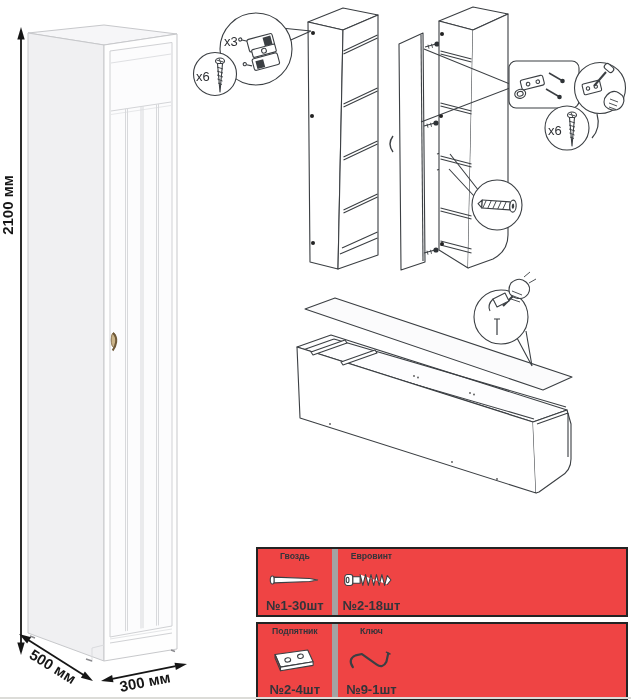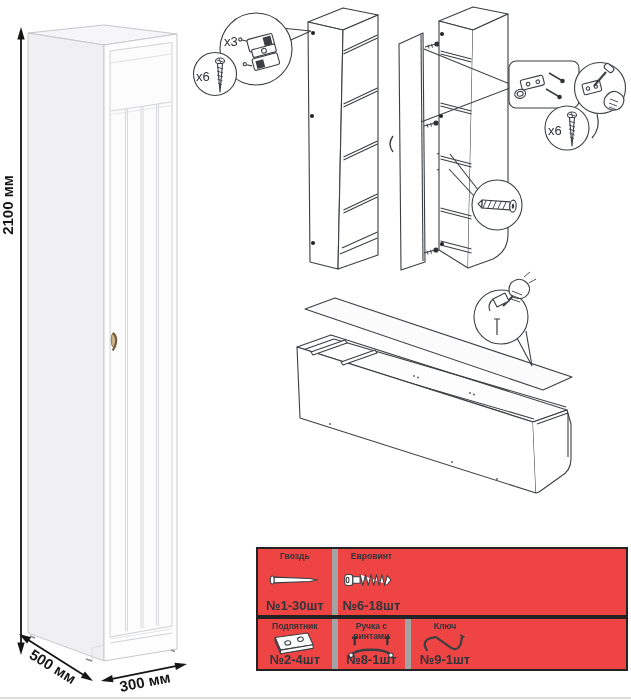--- a/index.html
+++ b/index.html
@@ -12,21 +12,21 @@
   .dim-label{font-size:15px;font-weight:bold;fill:#161616;}
   .qty-label{font-size:13px;fill:#2d2f33;font-weight:500;}
   #diagram{position:absolute;left:0;top:0;}
   
   #parts-table{position:absolute;left:256px;top:547px;width:372px;}
   .ptable{
     display:grid;grid-template-columns:repeat(5,1fr);
     border:2px solid #232323;background:#ef4444;box-sizing:border-box;
   }
   .ptable.r1{height:70px;}
-  .ptable.r2{height:54px;}
+  .ptable.r2{height:79px;margin-top:5px;}
   .pcell{
     border-left:6px solid #a3a3a3;display:flex;flex-direction:column;
     align-items:center;justify-content:space-between;
     padding:3px 1px 2px 1px;box-sizing:border-box;overflow:hidden;
   }
   .pcell:first-child{border-left:none;}
   .pname{
     font-size:8.7px;font-weight:bold;color:#33343a;text-align:center;
     line-height:1.12;letter-spacing:-0.1px;
   }
@@ -298,56 +298,39 @@
     <div class="pcell">
       <div class="pname">Евровинт</div>
       <div class="picon">
         <svg class="icon-svg" width="58" height="24" viewBox="0 0 64 26">
           <rect x="3" y="7" width="9" height="12" rx="3" fill="#fff"></rect>
           <ellipse cx="6.2" cy="13" rx="1.5" ry="3"></ellipse>
           <rect x="12" y="9.5" width="8" height="7" fill="#fff"></rect>
           <path d="M20,7 L23,19 L26,7 L29,19 L32,7 L35,19 L38,7 L41,19 L44,7 L47,19 L50,8 L54,13 L50,18" fill="#fff"></path>
         </svg>
       </div>
-      <div class="pqty">№6-18шт</div>
+      <div class="pqty">№2-18шт</div>
     </div>
   </div>
 
   <div class="ptable r2">
     <div class="pcell">
       <div class="pname">Подпятник</div>
       <div class="picon">
         <svg class="icon-svg" width="58" height="26" viewBox="0 0 64 28">
           <polygon points="10,9 46,4 52,17 16,23" fill="#fff"></polygon>
           <polygon points="10,9 10,13 16,27 16,23"></polygon>
           <polygon points="16,23 52,17 52,21 16,27" fill="#fff"></polygon>
           <ellipse cx="24" cy="15" rx="3.2" ry="2.4" transform="rotate(-8 24 15)"></ellipse>
           <ellipse cx="38" cy="11" rx="3.2" ry="2.4" transform="rotate(-8 38 11)"></ellipse>
         </svg>
       </div>
       <div class="pqty">№2-4шт</div>
     </div>
     <div class="pcell">
-      <div class="pname">Ручка с винтами</div>
-      <div class="picon">
-        <svg class="icon-svg" width="58" height="26" viewBox="0 0 64 28">
-          <g fill="#2f3337" stroke="none">
-            <rect x="12.8" y="4" width="2.4" height="8"></rect>
-              <rect x="11" y="2.5" width="6" height="2.5"></rect>
-            <rect x="48.8" y="4" width="2.4" height="8"></rect>
-              <rect x="47" y="2.5" width="6" height="2.5"></rect>
-          </g>
-          <path d="M10,23 C16,15 48,15 54,23" stroke-width="2.6"></path>
-          <circle cx="10" cy="23" r="2.4" fill="#fff"></circle>
-          <circle cx="54" cy="23" r="2.4" fill="#fff"></circle>
-        </svg>
-      </div>
-      <div class="pqty">№8-1шт</div>
-    </div>
-    <div class="pcell">
       <div class="pname">Ключ</div>
       <div class="picon">
         <svg class="icon-svg" width="58" height="26" viewBox="0 0 64 28">
           <path d="M12,23 Q6,14 15,10 L22,8.5 L38,20 Q45,25 49,17 L51,8" stroke-width="2.4"></path>
           <path d="M49,6.5 l4,2" stroke-width="1.6"></path>
         </svg>
       </div>
       <div class="pqty">№9-1шт</div>
     </div>
   </div>

